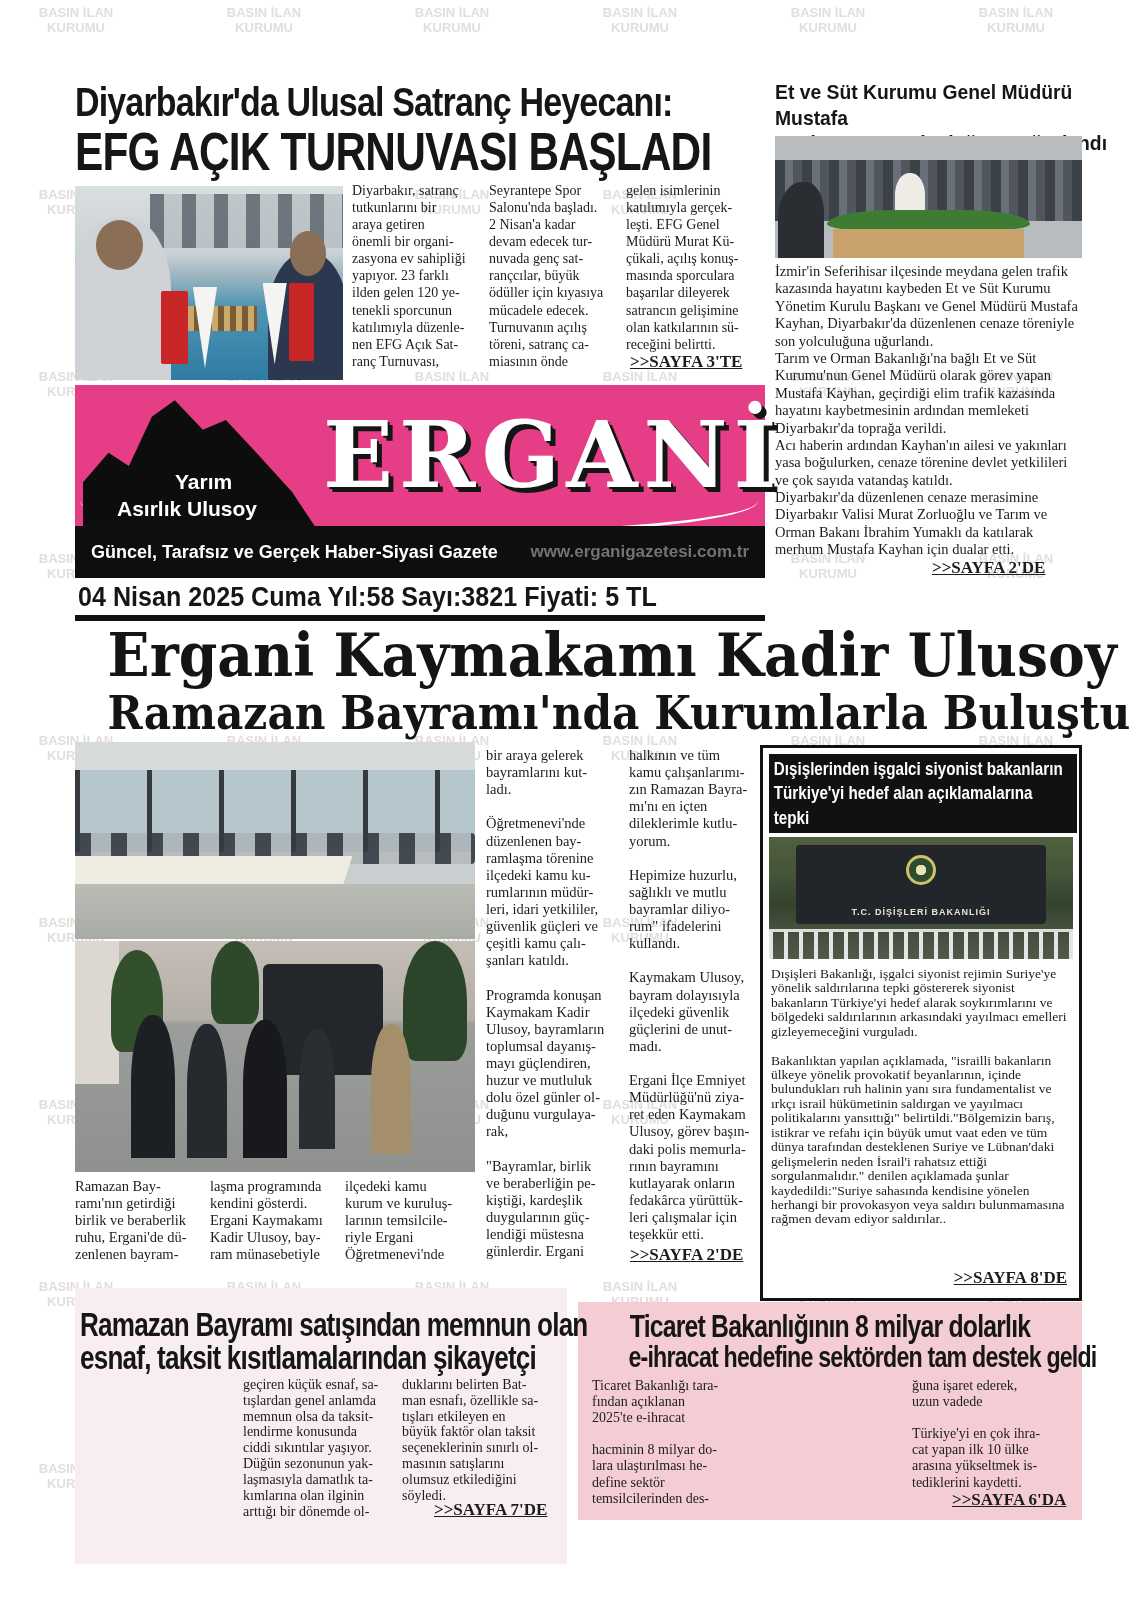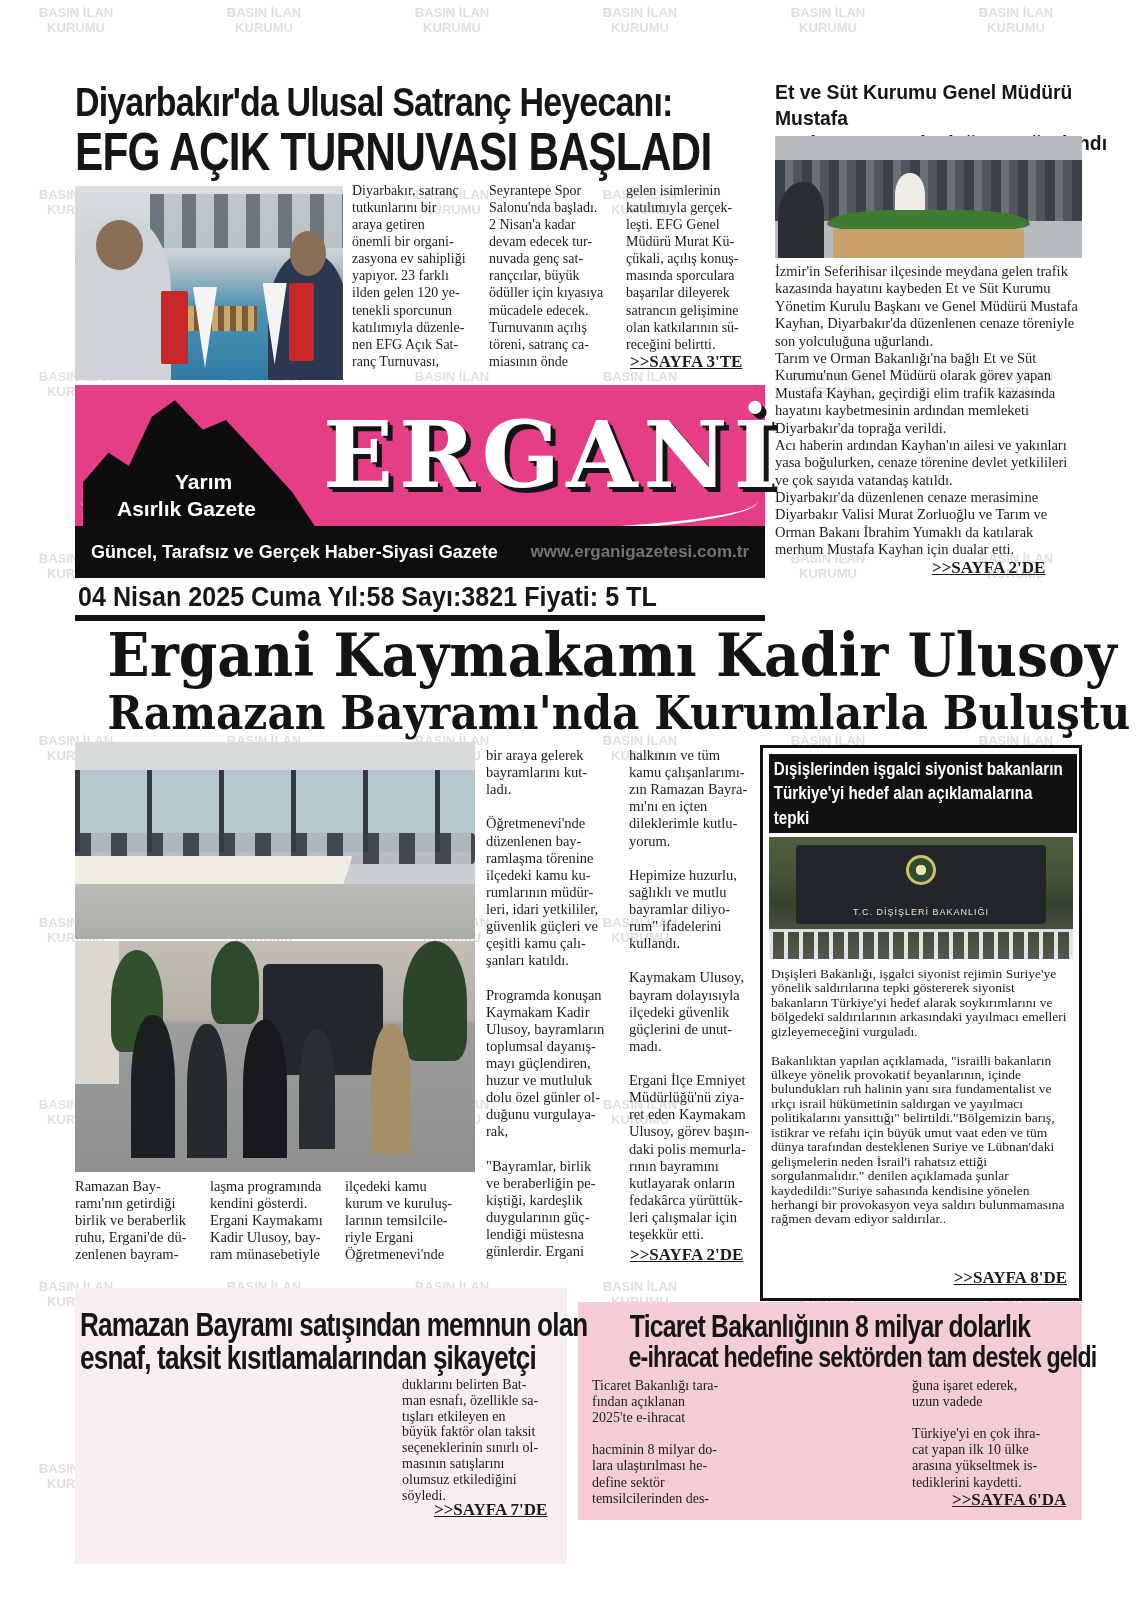--- a/index.html
+++ b/index.html
@@ -69,21 +69,21 @@
 
   
   .mbox{position:absolute;left:760px;top:745px;width:322px;height:556px;border:3px solid #111;background:#fff;z-index:1;overflow:hidden;}
   .mbox-head{margin:6px 6px 4px;background:#111;color:#fff;font-size:19px;line-height:1.28;padding:3px 6px;
              transform:scaleX(.80);transform-origin:left top;white-space:pre-line;width:385px;}
   .mbox-photo{position:relative;margin:2px 6px 0;height:122px;background:linear-gradient(180deg,#51603c 0%,#44553a 30%,#35432e 55%,#5a6152 100%);overflow:hidden;}
   .msign{position:absolute;left:9%;top:7%;width:82%;height:64%;background:#22262b;border-radius:4px;}
   .memblem{position:absolute;left:50%;top:12%;width:30px;height:30px;margin-left:-15px;border-radius:50%;
            border:3px solid #cfc06a;background:radial-gradient(circle at 50% 50%, #eae3b8 0 30%, #2e4d2e 31%);}
   .msign-text{position:absolute;left:0;bottom:8%;width:100%;text-align:center;color:#e8e4d2;
-              font-family:"Liberation Sans",sans-serif;font-weight:normal;font-size:9px;letter-spacing:1px;}
+              font-family:"Liberation Sans",sans-serif;font-weight:bold;font-size:9px;letter-spacing:1px;}
   .mfence{position:absolute;left:0;bottom:0;width:100%;height:30px;border-top:3px solid #dcdcdc;
           background:repeating-linear-gradient(90deg,#e4e4e4 0 4px, rgba(40,45,40,.15) 4px 15px);}
   .mbox-body{margin:8px 8px 0;font-size:13.5px;line-height:1.07;white-space:pre-line;}
   .mbox-ref{position:absolute;right:12px;bottom:10px;}
 
   
   .ebg{position:absolute;left:75px;top:1288px;width:492px;height:276px;background:#f8eef2;z-index:1;}
   .e-h1{left:80px;top:1306px;font-size:33px;letter-spacing:-1px;transform:scaleX(.79);transform-origin:left top;white-space:nowrap;}
   .e-h2{left:80px;top:1339px;font-size:33px;letter-spacing:-1px;transform:scaleX(.79);transform-origin:left top;white-space:nowrap;}
   .ecol{position:absolute;top:1377px;width:158px;font-size:14px;line-height:1.13;z-index:2;}
@@ -314,21 +314,21 @@
   <div class="z txt tr-body">İzmir'in Seferihisar ilçesinde meydana gelen trafik kazasında hayatını kaybeden Et ve Süt Kurumu Yönetim Kurulu Başkanı ve Genel Müdürü Mustafa Kayhan, Diyarbakır'da düzenlenen cenaze töreniyle son yolculuğuna uğurlandı.
 Tarım ve Orman Bakanlığı'na bağlı Et ve Süt Kurumu'nun Genel Müdürü olarak görev yapan Mustafa Kayhan, geçirdiği elim trafik kazasında hayatını kaybetmesinin ardından memleketi Diyarbakır'da toprağa verildi.
 Acı haberin ardından Kayhan'ın ailesi ve yakınları yasa boğulurken, cenaze törenine devlet yetkilileri ve çok sayıda vatandaş katıldı.
 Diyarbakır'da düzenlenen cenaze merasimine Diyarbakır Valisi Murat Zorluoğlu ve Tarım ve Orman Bakanı İbrahim Yumaklı da katılarak merhum Mustafa Kayhan için dualar etti.</div>
   <div class="z pref tr-ref">&gt;&gt;SAYFA 2'DE</div>
 
   <div class="mast">
     <div class="curve"></div>
     <div class="mountain"></div>
     <div class="badge1">Yarım</div>
-    <div class="badge2">Asırlık Gazete</div>
+    <div class="badge2">Asırlık Ulusoy</div>
     <div class="mast-title">ERGANİ</div>
     <div class="mast-band">
       <span class="slogan">Güncel, Tarafsız ve Gerçek Haber-Siyasi Gazete</span>
       <span class="site">www.erganigazetesi.com.tr</span>
     </div>
   </div>
   <div class="z cond dateline">04 Nisan 2025 Cuma Yıl:58  Sayı:3821   Fiyati: 5 TL</div>
   <div class="rule"></div>
 
   <div class="z mh1">Ergani Kaymakamı Kadir Ulusoy</div>
@@ -441,20 +441,29 @@
     </div>
     <div class="mbox-body">Dışişleri Bakanlığı, işgalci siyonist rejimin Suriye'ye yönelik saldırılarına tepki göstererek siyonist bakanların Türkiye'yi hedef alarak soykırımlarını ve bölgedeki saldırılarının arkasındaki yayılmacı emelleri gizleyemeceğini vurguladı.
 
 Bakanlıktan yapılan açıklamada, "israilli bakanların ülkeye yönelik provokatif beyanlarının, içinde bulundukları ruh halinin yanı sıra fundamentalist ve ırkçı israil hükümetinin saldırgan ve yayılmacı politikalarını yansıttığı" belirtildi."Bölgemizin barış, istikrar ve refahı için büyük umut vaat eden ve tüm dünya tarafından desteklenen Suriye ve Lübnan'daki gelişmelerin neden İsrail'i rahatsız ettiği sorgulanmalıdır." denilen açıklamada şunlar kaydedildi:"Suriye sahasında kendisine yönelen herhangi bir provokasyon veya saldırı bulunmamasına rağmen devam ediyor saldırılar..</div>
     <div class="mbox-ref pref">&gt;&gt;SAYFA 8'DE</div>
   </div>
 
   <div class="ebg"></div>
   <div class="z cond e-h1" style="z-index:2;">Ramazan Bayramı satışından memnun olan</div>
   <div class="z cond e-h2" style="z-index:2;">esnaf, taksit kısıtlamalarından şikayetçi</div>
+  <div class="ecol txt ec2">geçiren küçük esnaf, sa-
+tışlardan genel anlamda
+memnun olsa da taksit-
+lendirme konusunda
+ciddi sıkıntılar yaşıyor.
+Düğün sezonunun yak-
+laşmasıyla damatlık ta-
+kımlarına olan ilginin
+arttığı bir dönemde ol-</div>
   <div class="ecol txt ec3">duklarını belirten Bat-
 man esnafı, özellikle sa-
 tışları etkileyen en
 büyük faktör olan taksit
 seçeneklerinin sınırlı ol-
 masının satışlarını
 olumsuz etkilediğini
 söyledi.</div>
   <div class="z pref e-ref">&gt;&gt;SAYFA 7'DE</div>
 

